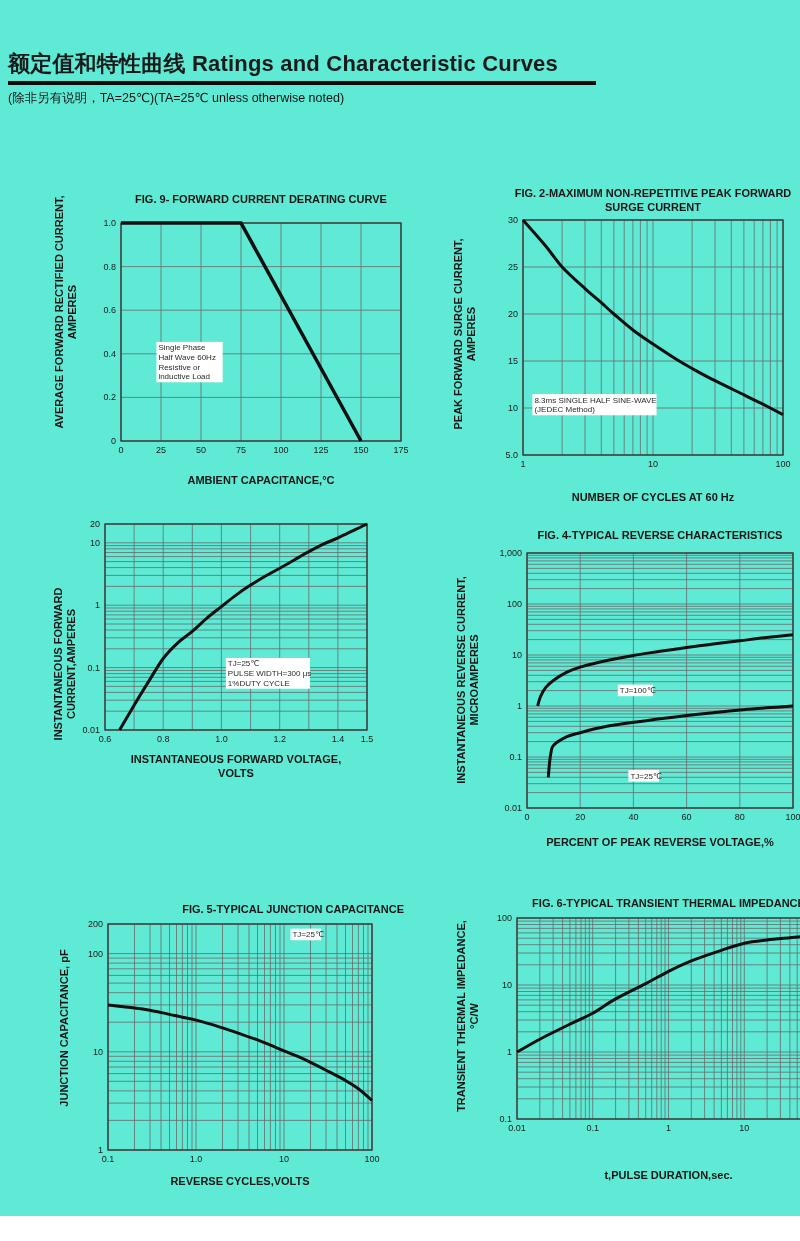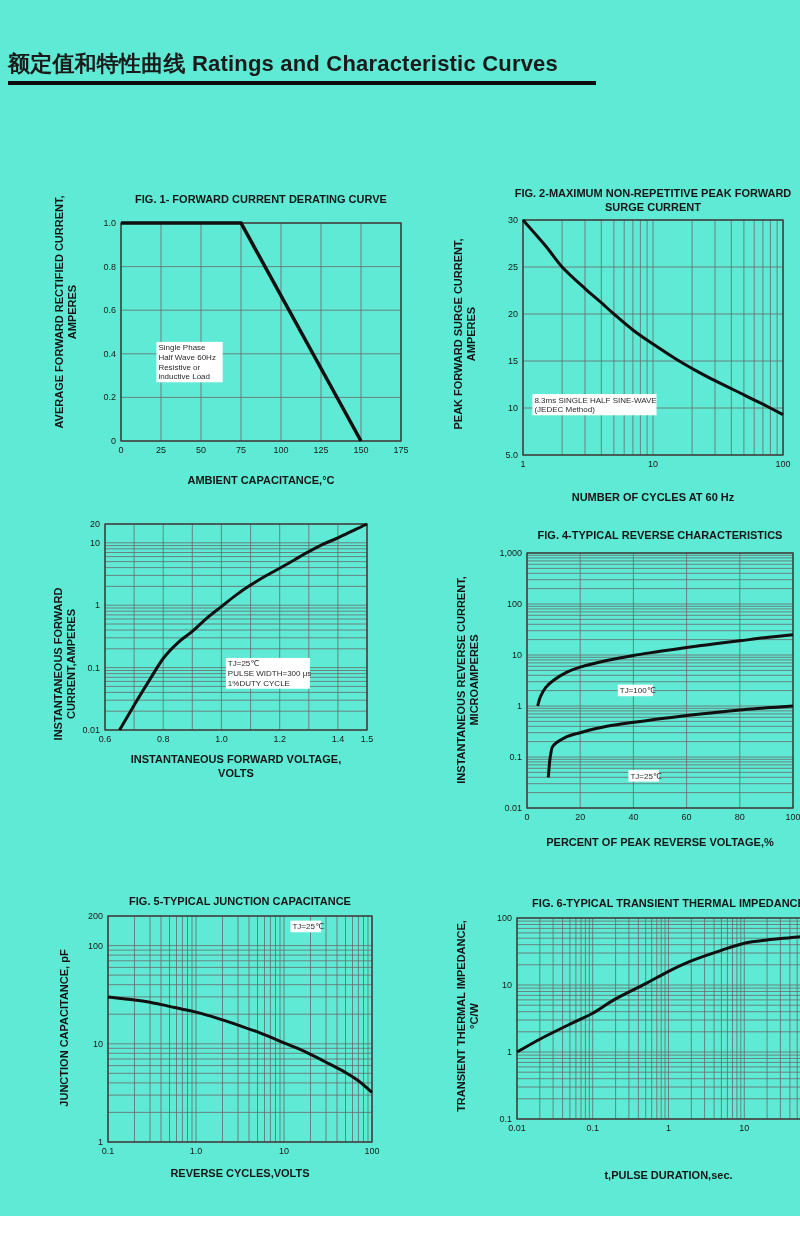--- a/index.html
+++ b/index.html
@@ -16,27 +16,28 @@
   .fig-title,.fig-xlabel{font-weight:bold;font-size:11px;line-height:14px;text-align:center;
         box-sizing:border-box;white-space:pre-line;color:#161616;}
   svg.chart{display:block;}
 </style>
 </head>
 <body>
 
 <div class="page">
   <div class="header">
     <h1 class="page-title">额定值和特性曲线 Ratings and Characteristic Curves</h1>
+    <div class="subtitle">(除非另有说明，TA=25℃)(TA=25℃  unless otherwise noted)</div>
   </div>
 
   <figure class="fig" style="left: 0px; top: 146px;">
     <div class="ylabel" style="left: 26px; top: 150px;">AVERAGE FORWARD RECTIFIED CURRENT,
 AMPERES</div>
     <div class="fig-body">
-      <div class="fig-title" style="margin-top: 30px; margin-left: 45px; width: 330px; padding-left: 22px;">FIG. 1- FORWARD CURRENT DERATING CURVE</div>
+      <div class="fig-title" style="margin-top: 30px; margin-left: 45px; width: 330px; padding-left: 22px;">FIG. 9- FORWARD CURRENT DERATING CURVE</div>
       <svg class="chart" width="330" height="252" viewBox="0 0 330 252" style="margin-left: 45px; margin-top: 9px;">
           <g stroke="#6a6a6a" stroke-width="0.8">
             <line x1="36.0" y1="8" x2="36.0" y2="226"></line>
             <line x1="76.0" y1="8" x2="76.0" y2="226"></line>
             <line x1="116.0" y1="8" x2="116.0" y2="226"></line>
             <line x1="156.0" y1="8" x2="156.0" y2="226"></line>
             <line x1="196.0" y1="8" x2="196.0" y2="226"></line>
             <line x1="236.0" y1="8" x2="236.0" y2="226"></line>
             <line x1="276.0" y1="8" x2="276.0" y2="226"></line>
             <line x1="316.0" y1="8" x2="316.0" y2="226"></line>
@@ -287,21 +288,21 @@
             <text x="149.41" y="231.525" fill="#2a2a2a" font-size="8" font-family="&quot;Liberation Sans&quot;,&quot;DejaVu Sans&quot;,sans-serif"><tspan x="149.41" dy="0">TJ=25℃</tspan></text>
           </g>
         </svg>
       <div class="fig-xlabel" style="margin-top: 2px; margin-left: 41px; width: 330px; padding-left: 28px;">PERCENT OF PEAK REVERSE VOLTAGE,%</div>
     </div>
   </figure>
 
   <figure class="fig" style="left: 0px; top: 866px;">
     <div class="ylabel" style="left: 24px; top: 146px;">JUNCTION CAPACITANCE, pF</div>
     <div class="fig-body">
-      <div class="fig-title" style="margin-top: 12px; margin-left: 28px; width: 336px; padding-left: 8px;">FIG. 5-TYPICAL JUNCTION CAPACITANCE</div>
+      <div class="fig-title" style="margin-top: 20px; margin-left: 28px; width: 336px; padding-left: 8px; text-align: right;">FIG. 5-TYPICAL JUNCTION CAPACITANCE</div>
       <svg class="chart" width="336" height="256" viewBox="0 0 336 256" style="margin-left: 28px; margin-top: 0px;">
           <g stroke="#6a6a6a" stroke-width="0.8">
             <line x1="40.0" y1="8" x2="40.0" y2="234"></line>
             <line x1="66.5" y1="8" x2="66.5" y2="234"></line>
             <line x1="82.0" y1="8" x2="82.0" y2="234"></line>
             <line x1="93.0" y1="8" x2="93.0" y2="234"></line>
             <line x1="101.5" y1="8" x2="101.5" y2="234"></line>
             <line x1="108.5" y1="8" x2="108.5" y2="234"></line>
             <line x1="114.4" y1="8" x2="114.4" y2="234"></line>
             <line x1="119.5" y1="8" x2="119.5" y2="234"></line>

